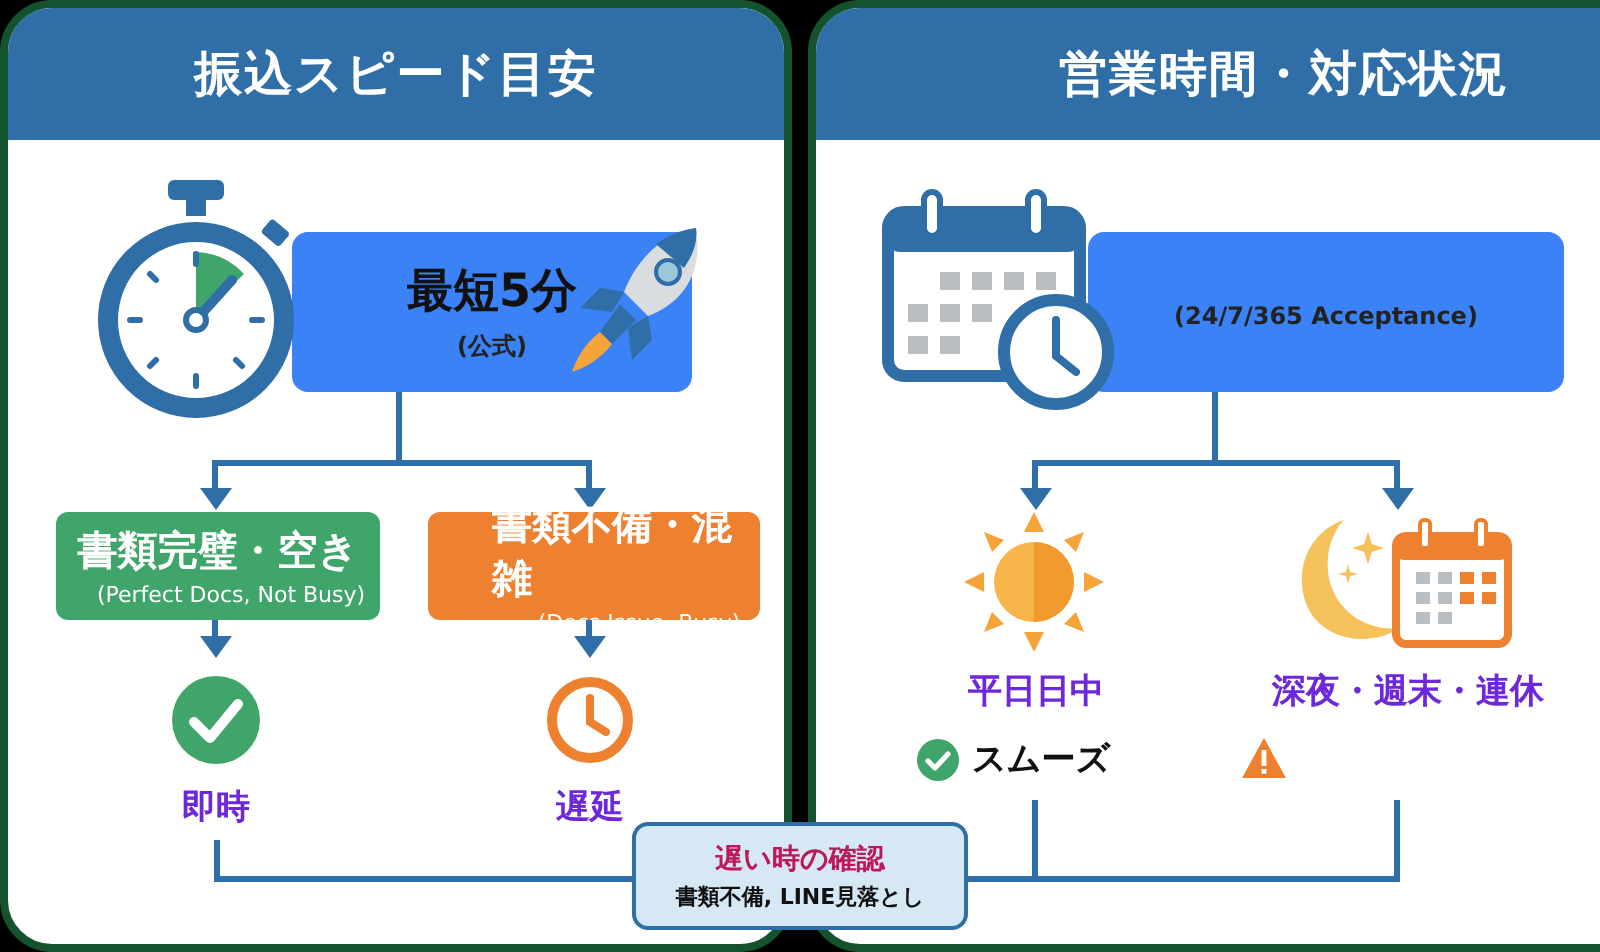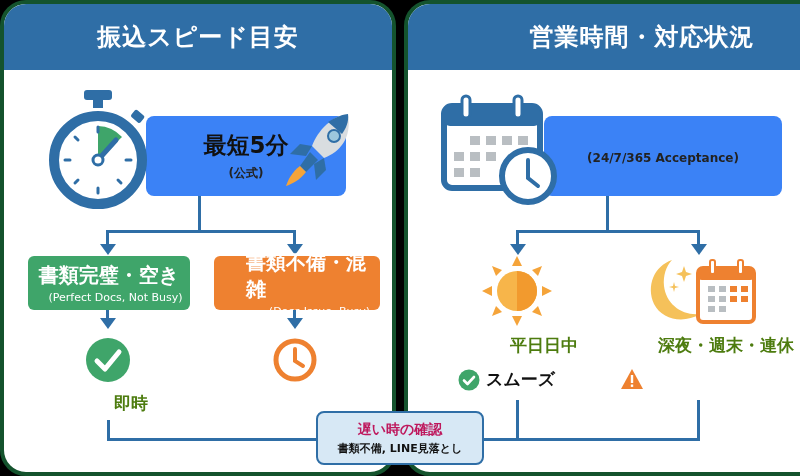--- a/index.html
+++ b/index.html
@@ -36,21 +36,21 @@
 
   .status-box {
     position: absolute; border-radius: 6px; color: #fff;
     display: flex; flex-direction: column; align-items: center; justify-content: center;
   }
   .status-box .t1 { font-size: 20px; font-weight: bold; }
   .status-box .t2 { font-size: 11px; margin-top: 2px; margin-left: 13px; }
   .green { background: #3fa56a; }
   .orange { background: #ee8130; }
 
-  .label-big { position: absolute; font-size: 17px; font-weight: bold; color: #4d7c0f; text-align: right; }
+  .label-big { position: absolute; font-size: 17px; font-weight: bold; color: #6d28d9; text-align: center; }
   .label-row { position: absolute; display: flex; align-items: center; gap: 6px; font-size: 17px; font-weight: bold; color: #111; }
 
   .note-box {
     position: absolute; left: 316px; top: 411px; width: 168px; height: 54px;
     background: #d7e8f5; border: 2px solid #2f6ea6; border-radius: 8px;
     display: flex; flex-direction: column; align-items: center; justify-content: center; z-index: 5;
   }
   .note-box .n1 { font-size: 14px; font-weight: bold; color: #be185d; }
   .note-box .n2 { font-size: 11px; font-weight: bold; color: #111; margin-top: 2px; }
 </style>
@@ -118,20 +118,21 @@
   <svg class="abs" style="left:81px; top:333px;" width="46" height="46" viewBox="0 0 46 46">
     <circle cx="23" cy="23" r="22" fill="#3fa56a"></circle>
     <path d="M12 24 L20 32 L34 15" fill="none" stroke="#fff" stroke-width="5" stroke-linecap="round" stroke-linejoin="round"></path>
   </svg>
   <svg class="abs" style="left:268px; top:333px;" width="46" height="46" viewBox="0 0 46 46">
     <circle cx="23" cy="23" r="19" fill="#fff" stroke="#ee8130" stroke-width="5"></circle>
     <path d="M23 12 L23 24 L31 29" fill="none" stroke="#ee8130" stroke-width="4" stroke-linecap="round"></path>
   </svg>
 
   <div class="label-big" style="left:64px; top:388px; width:80px;">即時</div>
+  <div class="label-big" style="left:251px; top:388px; width:80px;">遅延</div>
 
   <div class="line" style="left:103px; top:416px; width:3px; height:20px;"></div>
   <div class="line" style="left:103px; top:434px; width:296px; height:3px;"></div>
 </div>
 
 <div class="panel right">
   <div class="panel-header">営業時間・対応状況</div>
 
   <div class="hero-box" style="left:136px; top:112px; width:238px; height:80px;">
     <div class="hero-sub">(24/7/365 Acceptance)</div>

